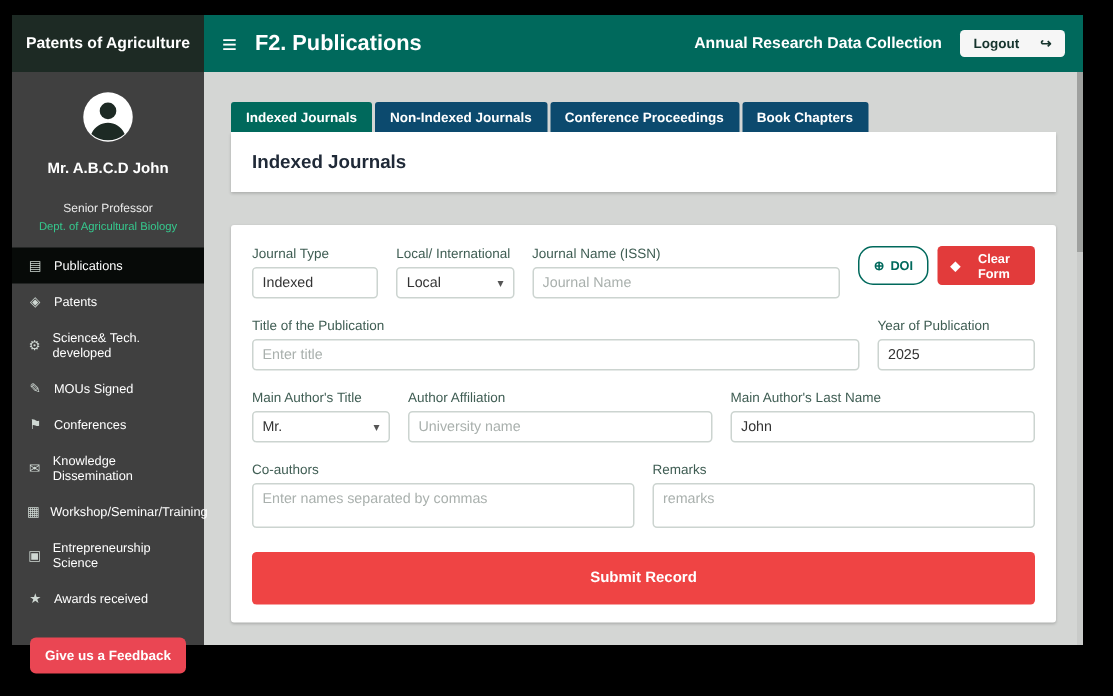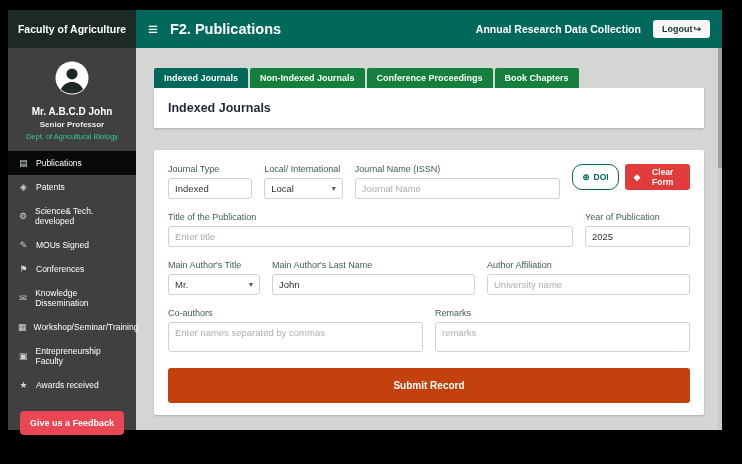--- a/index.html
+++ b/index.html
@@ -10,40 +10,40 @@
 
   
   .topbar{height:38px;display:flex;flex-shrink:0;}
   .brand{width:128px;background:#1d2a24;color:#fff;font-size:10.5px;font-weight:bold;
          display:flex;align-items:center;justify-content:center;}
   .topbar-rest{flex:1;background:#00695c;display:flex;align-items:center;padding:0 12px;gap:12px;}
   .hamburger{color:#fff;font-size:17px;line-height:1;cursor:pointer;}
   .app-title{color:#fff;font-size:14.5px;font-weight:bold;margin:0;}
   .subtitle{margin-left:auto;color:#fff;font-size:10.5px;font-weight:bold;}
   .logout{background:#f6f6f6;border:none;border-radius:3px;font-size:9px;padding:4px 9px;
-          display:flex;align-items:center;gap:1px;color:#15332c;font-weight:bold;cursor:pointer;}
+          display:flex;align-items:center;gap:14px;color:#15332c;font-weight:bold;cursor:pointer;}
 
   
   .body{flex:1;display:flex;min-height:0;}
   .sidebar{width:128px;background:#404040;display:flex;flex-direction:column;flex-shrink:0;}
   .user{text-align:center;padding:12px 6px 10px;}
   .uname{color:#fff;font-size:10px;font-weight:bold;margin-top:6px;}
-  .urole{color:#eaeaea;font-size:8px;font-weight:bold;margin-top:3px;}
+  .urole{color:#eaeaea;font-size:8px;font-weight:normal;margin-top:16px;}
   .udept{color:#35c98e;font-size:7.5px;margin-top:3px;}
   .menu{display:flex;flex-direction:column;}
   .mi{display:flex;align-items:center;gap:7px;padding:7px 10px;color:#fff;font-size:8.5px;cursor:pointer;}
   .mi .ic{width:11px;font-size:9px;text-align:center;color:#cfd8d3;}
   .mi.active{background:#070a08;}
   .feedback{margin:14px auto 0;width:104px;background:#ea4653;color:#fff;border:none;
             border-radius:4px;font-size:9px;font-weight:bold;padding:7px 4px;cursor:pointer;}
 
   
   .main{flex:1;padding:20px 18px 0;position:relative;overflow:hidden;}
   .tabs{display:flex;gap:2px;}
-  .tab{background:#15803d;color:#fff;font-size:9px;font-weight:bold;padding:5px 10px;
+  .tab{background:#0c4a6e;color:#fff;font-size:9px;font-weight:bold;padding:5px 10px;
        border-radius:2px 2px 0 0;cursor:pointer;}
   .tab.active{background:#00695c;}
   .panel{background:#fff;padding:13px 14px;box-shadow:0 1px 2px rgba(0,0,0,.2);}
   .panel h2{margin:0;font-size:12.5px;color:#1f2937;font-weight:bold;}
   .card{background:#fff;margin-top:22px;padding:14px 14px 12px;border-radius:2px;
         box-shadow:0 1px 2px rgba(0,0,0,.2);}
 
   .row{display:flex;gap:12px;margin-bottom:13px;align-items:flex-start;}
   .field{display:flex;flex-direction:column;gap:4px;}
   .field label{font-size:9px;color:#3f5d53;white-space:nowrap;}
@@ -54,34 +54,34 @@
   .chev{color:#555;font-size:8px;}
   .w-jt{width:90px;}.w-loc{width:84px;}.w-jn{width:220px;}
   .w-year{width:105px;}.w-at{width:92px;}.w-ai{width:96px;}
   .grow{flex:1;}
   textarea{height:30px;resize:none;}
   .btn-group{margin-left:auto;display:flex;gap:6px;}
   .doi{display:flex;align-items:center;gap:4px;background:#fff;border:1px solid #00695c;
        color:#00695c;border-radius:10px;font-size:8.5px;font-weight:bold;padding:3px 9px;cursor:pointer;}
   .clear{display:flex;align-items:center;gap:4px;background:#e23b3b;border:none;color:#fff;
        border-radius:3px;font-size:8.5px;font-weight:bold;padding:3px 9px;cursor:pointer;}
-  .submit{width:100%;background:#c2410c;color:#fff;border:none;border-radius:3px;font-size:10px;
+  .submit{width:100%;background:#ef4444;color:#fff;border:none;border-radius:3px;font-size:10px;
        font-weight:bold;padding:12px;margin-top:3px;cursor:pointer;}
 
   .scroll-track{position:absolute;right:0;top:0;bottom:0;width:4px;background:#c9cbc9;}
   .scroll-thumb{width:100%;height:120px;background:#9fa19f;}
 </style>
 </head>
 <body>
 
 <div class="stage">
   <div class="app">
 
     <header class="topbar">
-      <div class="brand">Faculty of Agriculture</div>
+      <div class="brand">Patents of Agriculture</div>
       <div class="topbar-rest">
         <span class="hamburger">≡</span>
         <h1 class="app-title">F2. Publications</h1>
         <span class="subtitle">Annual Research Data Collection</span>
         <button class="logout">
           <span>Logout</span>
           <span>↪</span>
         </button>
       </div>
     </header>
@@ -124,21 +124,21 @@
           <div class="mi">
             <span class="ic">✉</span>
             <span>Knowledge Dissemination</span>
           </div>
           <div class="mi">
             <span class="ic">▦</span>
             <span>Workshop/Seminar/Training</span>
           </div>
           <div class="mi">
             <span class="ic">▣</span>
-            <span>Entrepreneurship Faculty</span>
+            <span>Entrepreneurship Science</span>
           </div>
           <div class="mi">
             <span class="ic">★</span>
             <span>Awards received</span>
           </div>
         </nav>
 
         <button class="feedback">Give us a Feedback</button>
       </aside>
 
@@ -197,26 +197,26 @@
 
           <div class="row">
             <div class="field w-at">
               <label>Main Author's Title</label>
               <div class="select">
                 <span>Mr.</span>
                 <span class="chev">▾</span>
               </div>
             </div>
             <div class="field grow">
+              <label>Author Affiliation</label>
+              <input type="text" placeholder="University name" style="">
+            </div>
+            <div class="field grow">
               <label>Main Author's Last Name</label>
               <input type="text" value="John" style="">
-            </div>
-            <div class="field grow">
-              <label>Author Affiliation</label>
-              <input type="text" placeholder="University name" style="">
             </div>
           </div>
 
           <div class="row">
             <div class="field grow">
               <label>Co-authors</label>
               <textarea placeholder="Enter names separated by commas" style=""></textarea>
             </div>
             <div class="field grow">
               <label>Remarks</label>

